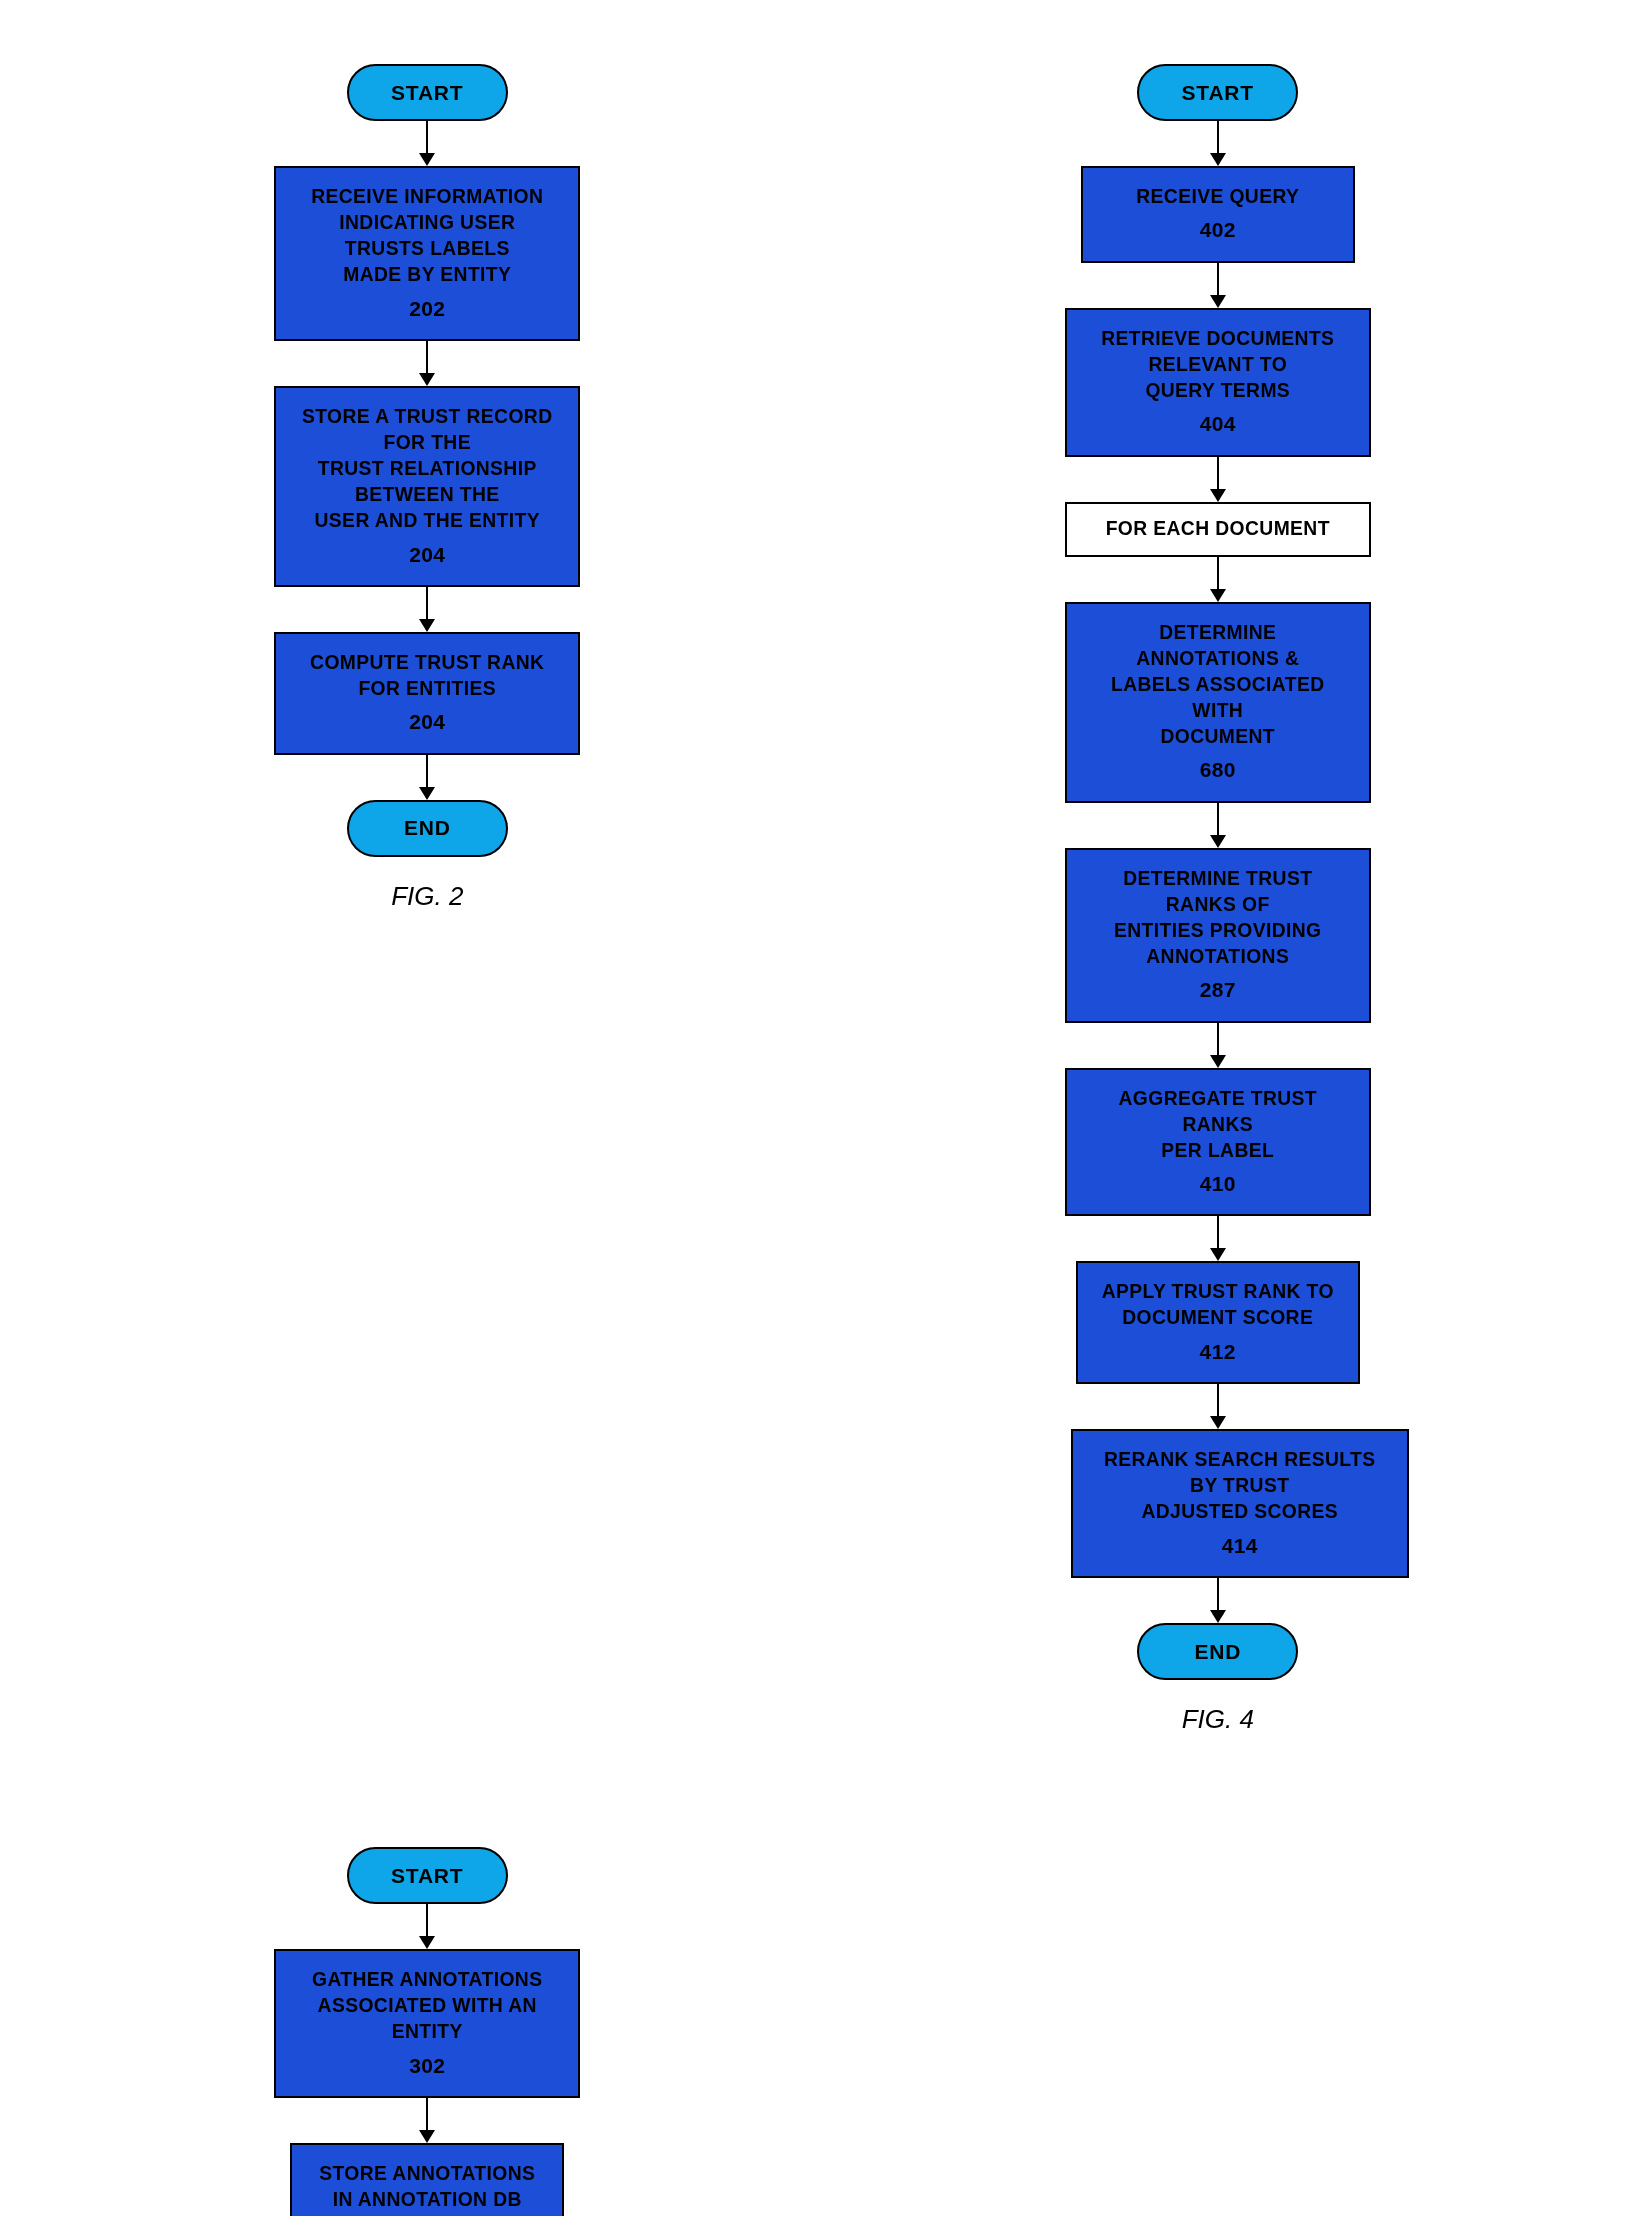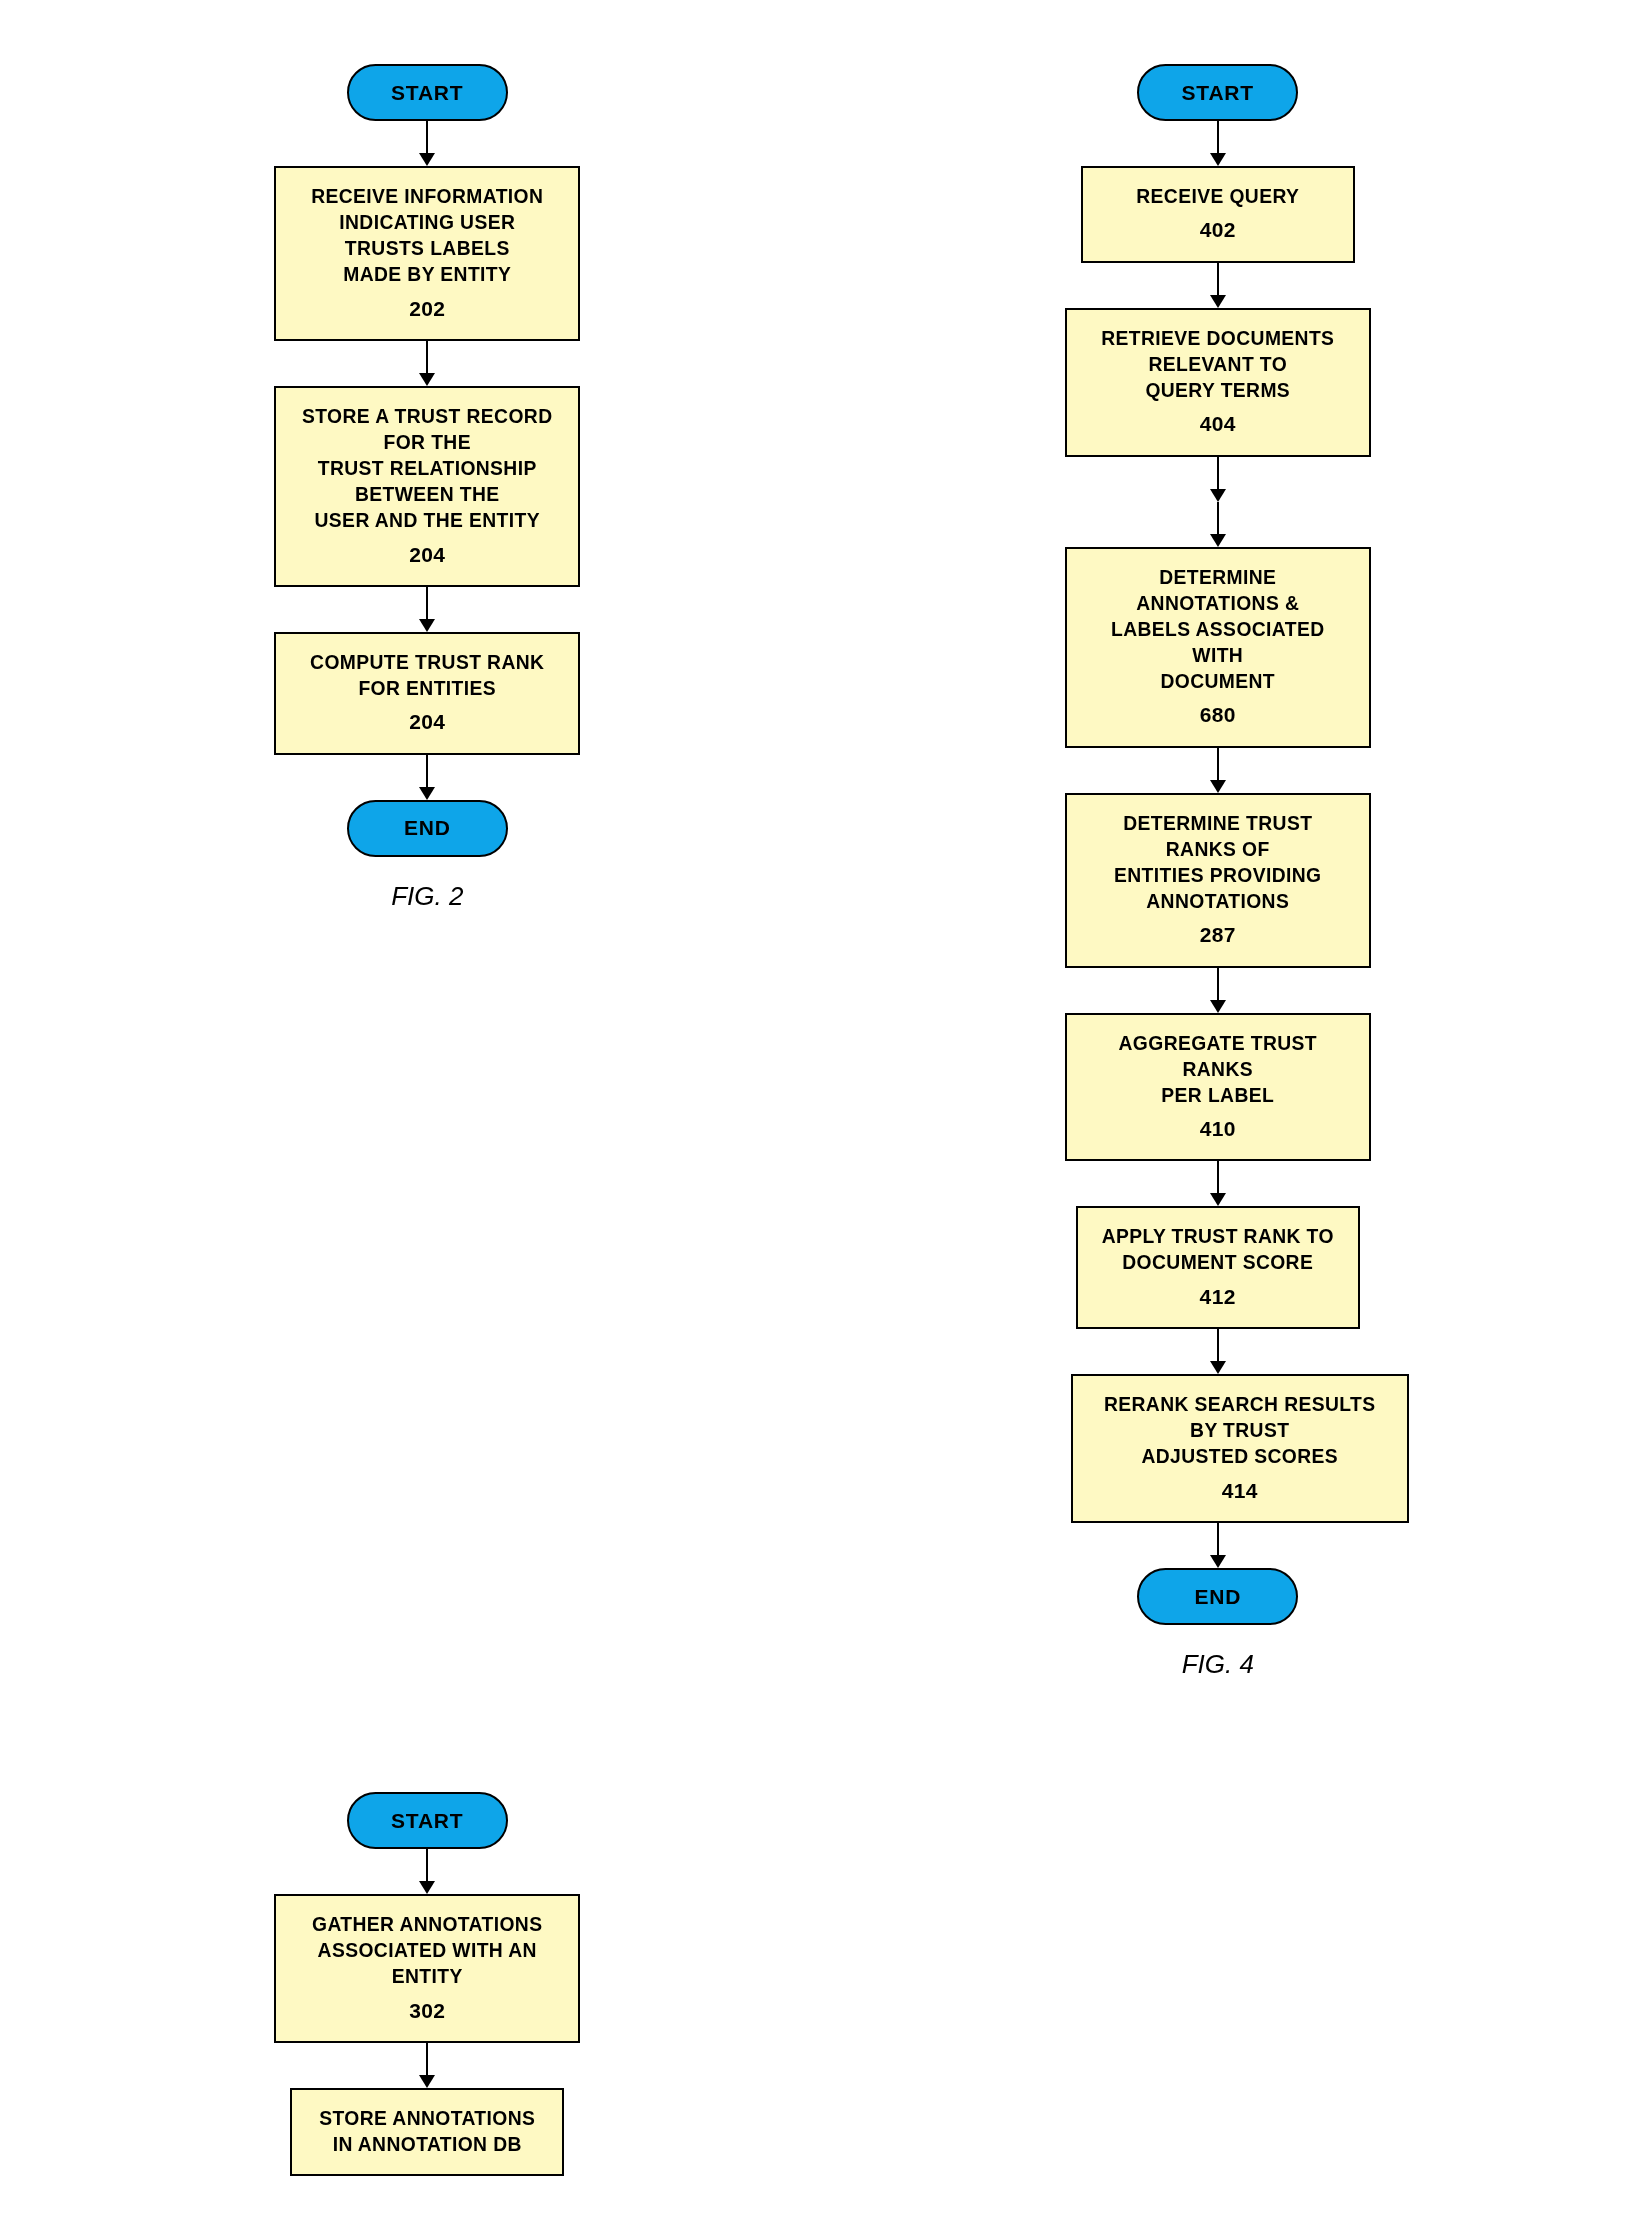--- a/index.html
+++ b/index.html
@@ -44,21 +44,21 @@
     .shape-rect {
       border: 2.4px solid #000;
       border-radius: 0;
       padding: 16px 24px;
       text-align: center;
       font-size: 19.3px;
       font-weight: bold;
       letter-spacing: 0.4px;
       min-width: 274px;
       max-width: 306px;
-      background: #fef9c3;
+      background: #1d4ed8;
       line-height: 1.35;
     }
     .shape-rect.wide {
       min-width: 306px;
       max-width: 338px;
       margin-left: 44px;
     }
     .step-num {
       font-size: 21px;
       font-weight: bold;
@@ -151,20 +151,23 @@
       <div class="arrow-head"></div>
     </div>
     <div class="shape-rect">
       RETRIEVE DOCUMENTS RELEVANT TO<br>QUERY TERMS
       <span class="step-num">404</span>
     </div>
     <div class="arrow">
       <div class="arrow-line"></div>
       <div class="arrow-head"></div>
     </div>
+    <div class="shape-rect-loop">
+      FOR EACH DOCUMENT
+    </div>
     <div class="arrow">
       <div class="arrow-line"></div>
       <div class="arrow-head"></div>
     </div>
     <div class="shape-rect">
       DETERMINE ANNOTATIONS &amp;<br>LABELS ASSOCIATED WITH<br>DOCUMENT
       <span class="step-num">680</span>
     </div>
     <div class="arrow">
       <div class="arrow-line"></div>

